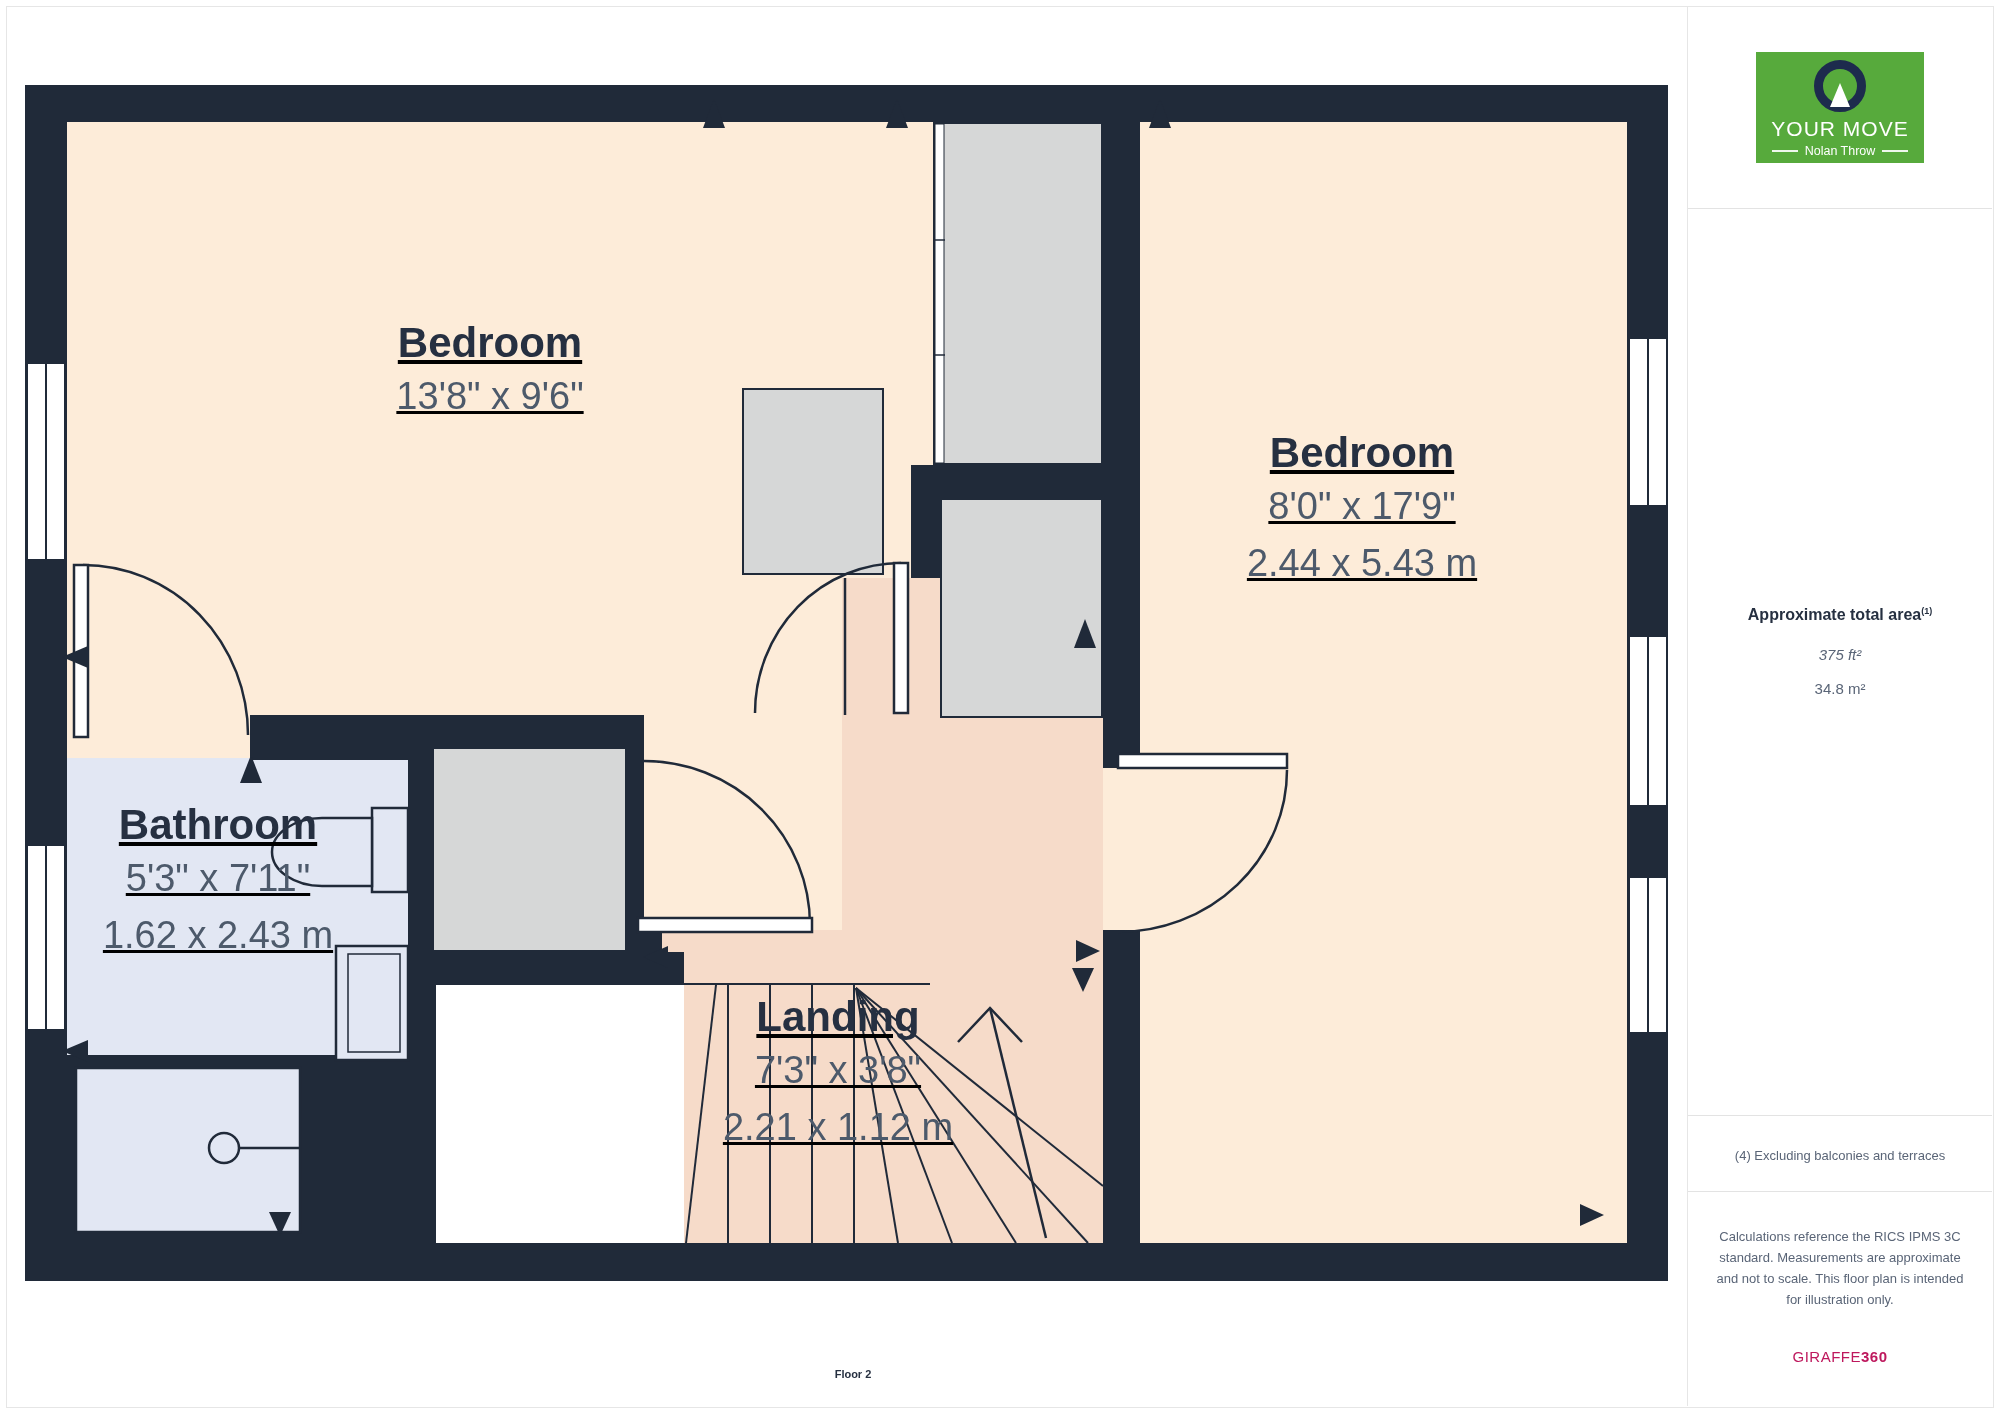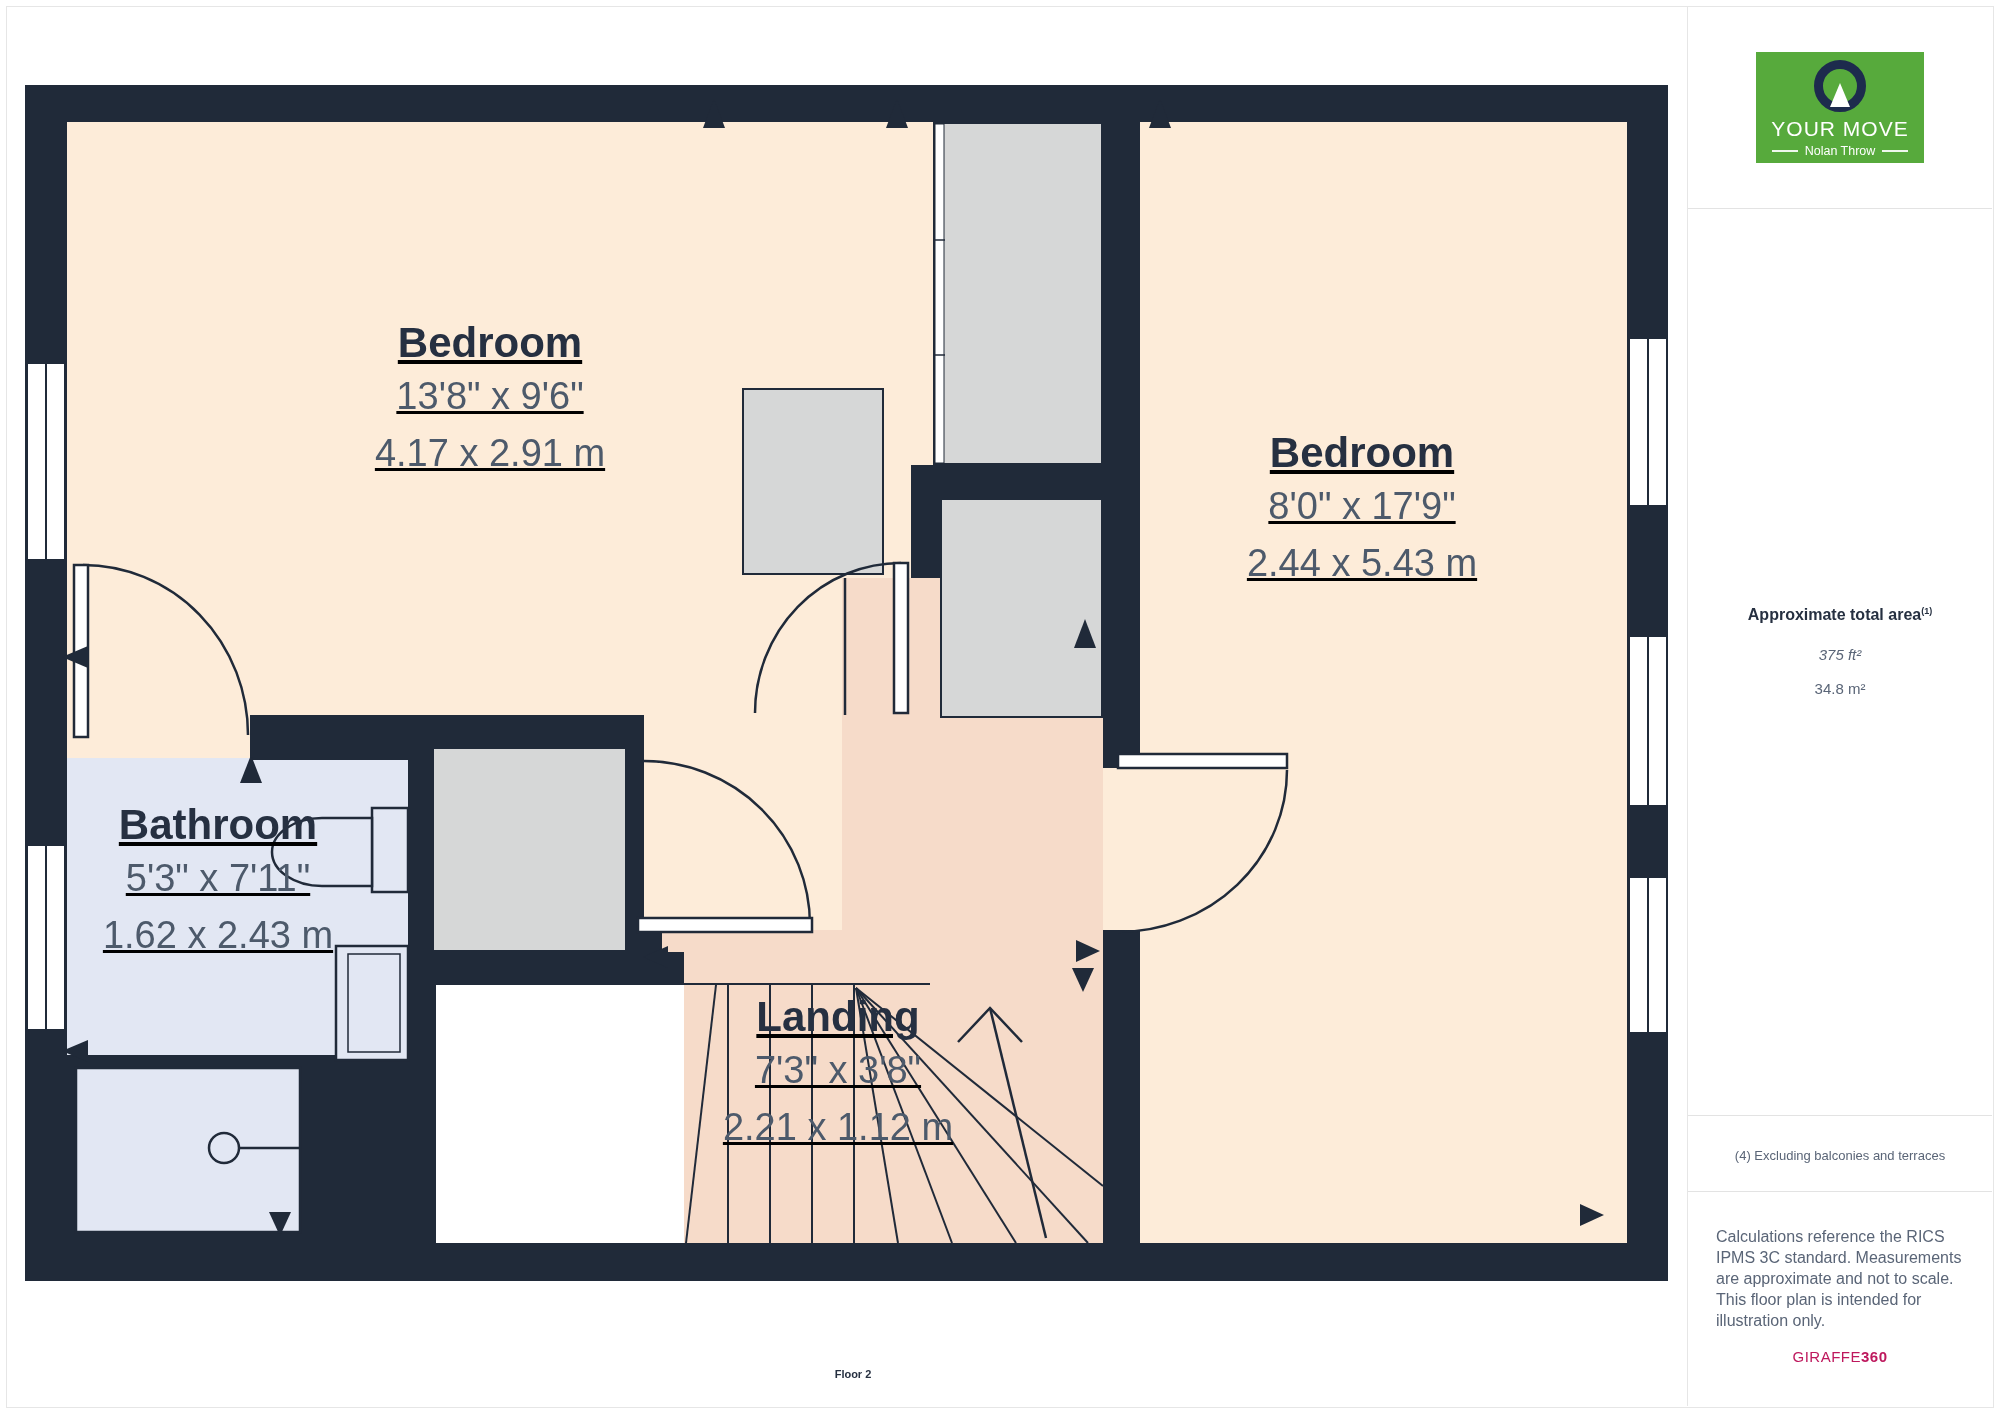--- a/index.html
+++ b/index.html
@@ -45,21 +45,21 @@
     border-left:10px solid transparent;border-right:10px solid transparent;border-bottom:24px solid #ffffff;}
   .logo-title{color:#ffffff;font-size:21px;letter-spacing:1px;font-weight:400;margin-top:5px;white-space:nowrap;}
   .logo-subrow{display:flex;align-items:center;gap:7px;margin-top:3px;}
   .logo-dash{width:26px;height:2px;background:#ffffff;opacity:.9;}
   .logo-sub{color:#ffffff;font-size:12.5px;white-space:nowrap;}
   .sb-areatitle{position:absolute;left:1692px;top:606px;width:296px;text-align:center;
     font-size:16px;font-weight:700;color:#263041;}
   .sb-areatitle sup{font-size:9px;}
   .sb-areaval{position:absolute;left:1692px;width:296px;text-align:center;font-size:15px;color:#5a6577;}
   .sb-note{position:absolute;left:1692px;top:1148px;width:296px;text-align:center;font-size:13px;color:#5a6577;}
-  .sb-disc{position:absolute;left:1716px;top:1226px;width:248px;text-align:left;font-size:16px;line-height:21px;color:#5a6577;}
+  .sb-disc{position:absolute;left:1716px;top:1226px;width:248px;text-align:center;font-size:13px;line-height:21px;color:#5a6577;}
   .sb-giraffe{position:absolute;left:1692px;top:1348px;width:296px;text-align:center;
     font-size:15px;letter-spacing:.5px;color:#be185d;font-weight:400;}
   .sb-giraffe b{font-weight:700;}
   svg.overlay{position:absolute;left:0;top:0;z-index:20;pointer-events:none;}
   .wm-layer{z-index:10;}
   .wall{z-index:15;}
   .fill{z-index:5;}
 </style>
 </head>
 <body>
@@ -189,21 +189,20 @@
       <polygon points="1072,968 1094,968 1083,992"></polygon>
       <polygon points="1580,1204 1580,1226 1604,1215"></polygon>
       <polygon points="269,1212 291,1212 280,1236"></polygon>
       <polygon points="1074,648 1096,648 1085,619"></polygon>
     </g>
   </svg>
 
   <div class="room-label" style="left:230px;top:318px;width:520px;">
     <div class="room-name">Bedroom</div>
     <div class="room-dim">13'8" x 9'6"</div>
-    <div class="room-dim">4.17 x 2.91 m</div>
   </div>
   <div class="room-label" style="left:1122px;top:428px;width:480px;">
     <div class="room-name">Bedroom</div>
     <div class="room-dim">8'0" x 17'9"</div>
     <div class="room-dim">2.44 x 5.43 m</div>
   </div>
   <div class="room-label" style="left:18px;top:800px;width:400px;">
     <div class="room-name">Bathroom</div>
     <div class="room-dim">5'3" x 7'11"</div>
     <div class="room-dim">1.62 x 2.43 m</div>

